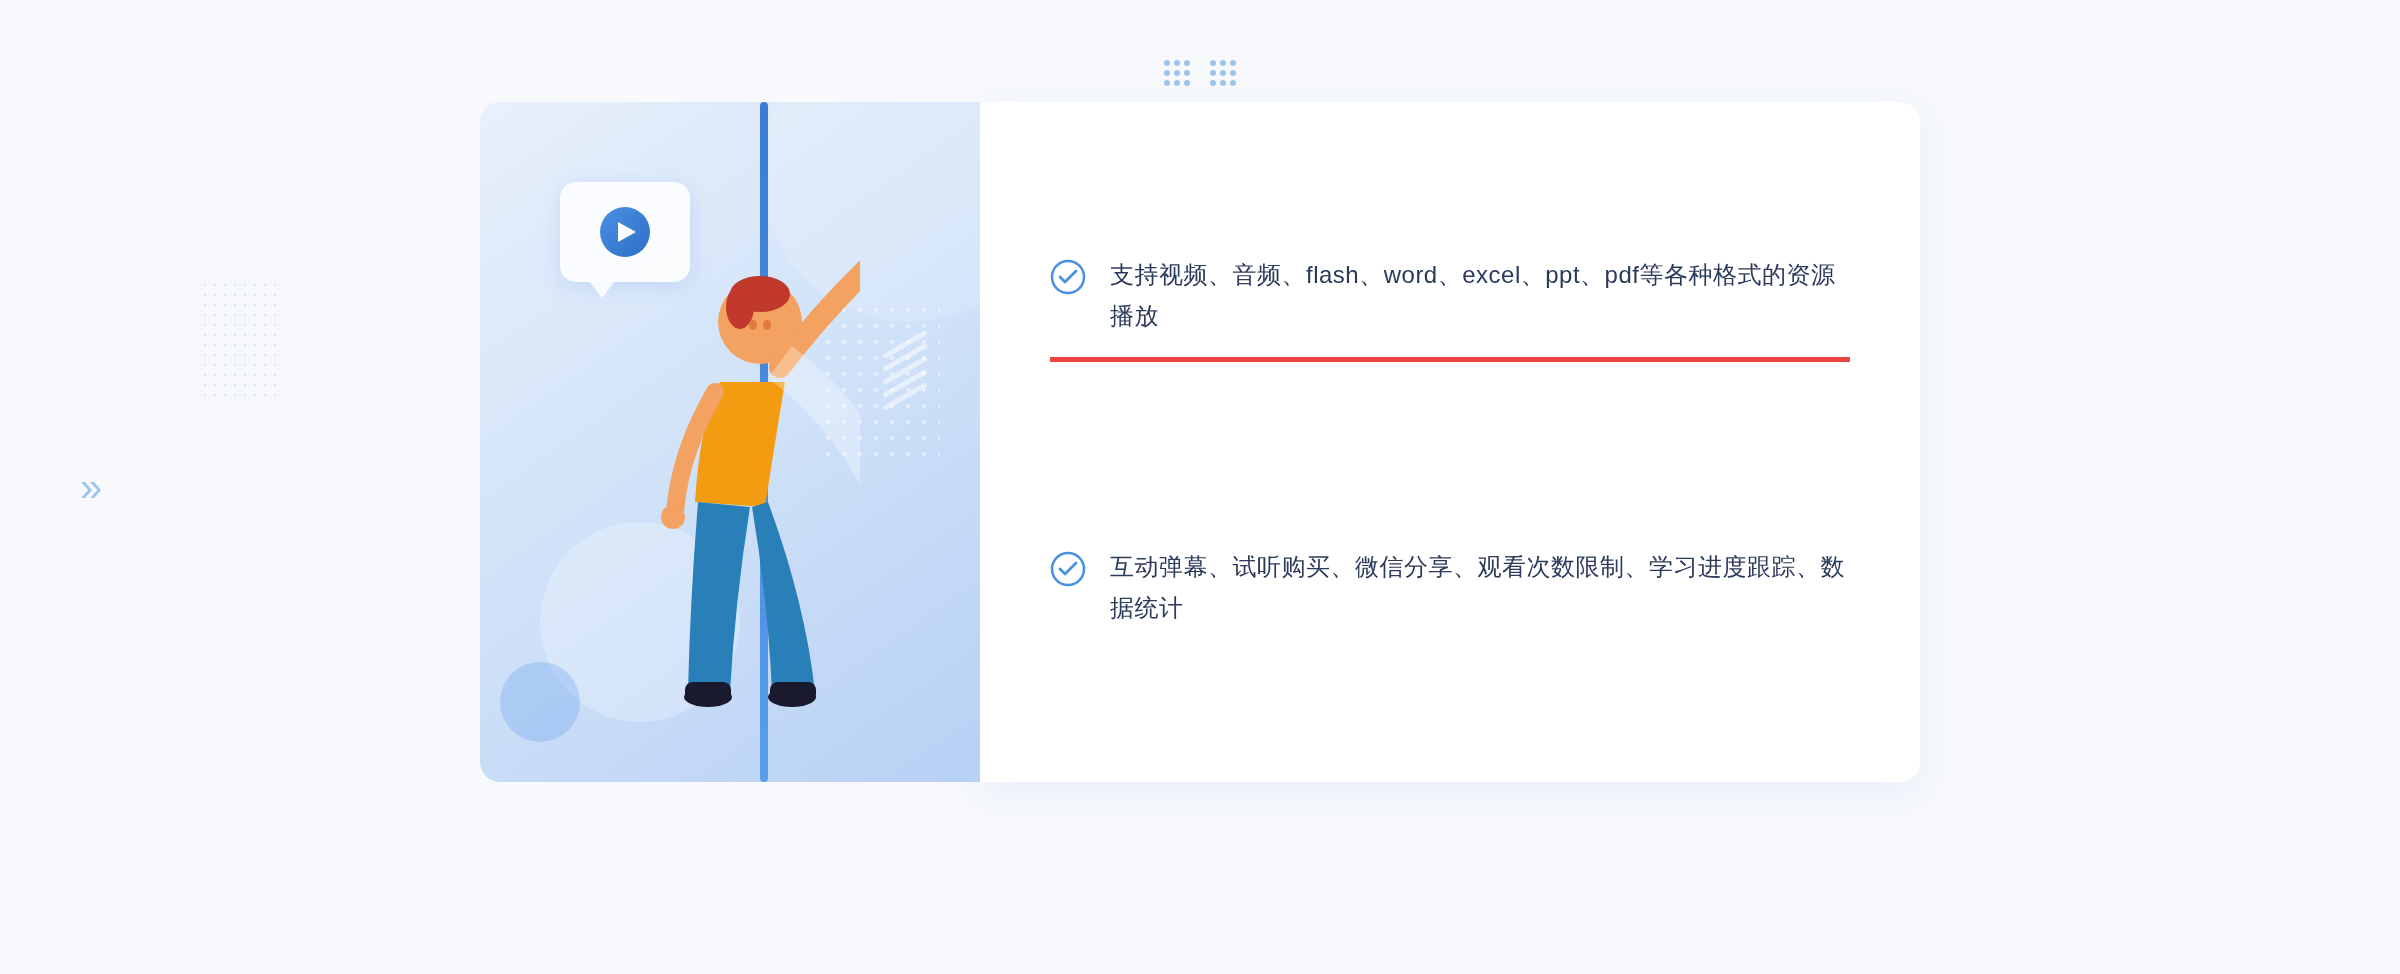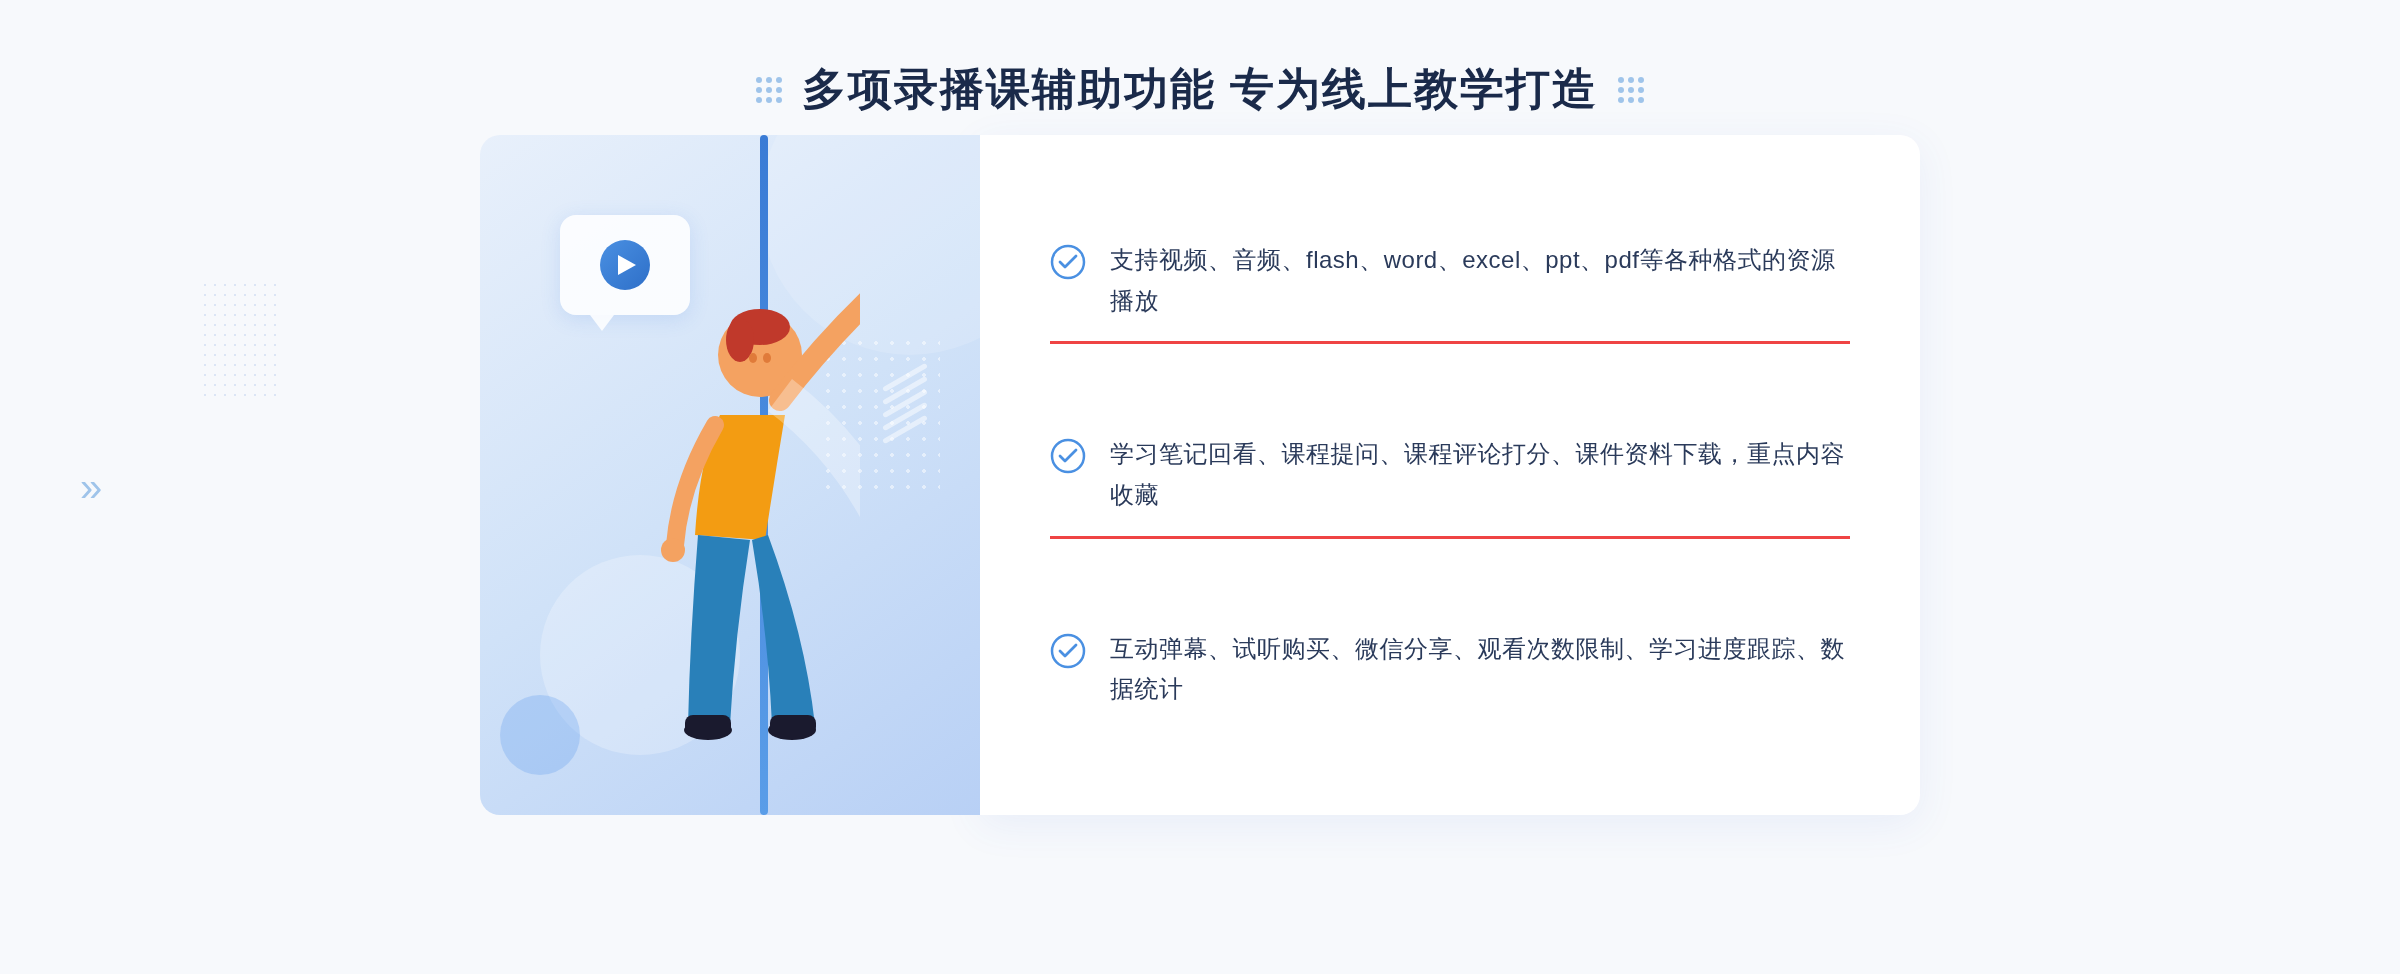--- a/index.html
+++ b/index.html
@@ -216,21 +216,21 @@
       flex-direction: column;
       justify-content: space-around;
       box-shadow: 0 10px 40px rgba(60,100,200,0.08);
     }
 
     .feature-item {
       display: flex;
       align-items: flex-start;
       gap: 24px;
       padding: 20px 0;
-      border-bottom: 3px solid #ef4444;
+      border-bottom: 5px solid #ef4444;
     }
 
     .feature-item:last-child {
       border-bottom: none;
     }
 
     .check-icon {
       flex-shrink: 0;
       width: 36px;
       height: 36px;
@@ -291,21 +291,20 @@
       <span></span>
         <span></span>
         <span></span>
       <span></span>
         <span></span>
         <span></span>
       <span></span>
         <span></span>
         <span></span>
     </div>
-    <h1 class="page-title">多项录播课辅助功能 专为线上教学打造</h1>
     <div class="grid-icon">
       <span></span>
         <span></span>
         <span></span>
       <span></span>
         <span></span>
         <span></span>
       <span></span>
         <span></span>
         <span></span>
@@ -375,29 +374,20 @@
         <div class="check-icon">
           <svg viewBox="0 0 36 36" xmlns="http://www.w3.org/2000/svg">
             <circle cx="18" cy="18" r="16" fill="none" stroke="#4a90e2" stroke-width="2.5"></circle>
             <path d="M10 18 L15 23 L26 12" stroke="#4a90e2" stroke-width="2.8" fill="none" stroke-linecap="round" stroke-linejoin="round"></path>
           </svg>
         </div>
         <p class="feature-text">支持视频、音频、flash、word、excel、ppt、pdf等各种格式的资源播放</p>
       </div>
 
 
-      <div class="feature-item">
-        <div class="check-icon">
-          <svg viewBox="0 0 36 36" xmlns="http://www.w3.org/2000/svg">
-            <circle cx="18" cy="18" r="16" fill="none" stroke="#4a90e2" stroke-width="2.5"></circle>
-            <path d="M10 18 L15 23 L26 12" stroke="#4a90e2" stroke-width="2.8" fill="none" stroke-linecap="round" stroke-linejoin="round"></path>
-          </svg>
-        </div>
-        <p class="feature-text">学习笔记回看、课程提问、课程评论打分、课件资料下载，重点内容收藏</p>
-      </div>
 
       <div class="feature-item">
         <div class="check-icon">
           <svg viewBox="0 0 36 36" xmlns="http://www.w3.org/2000/svg">
             <circle cx="18" cy="18" r="16" fill="none" stroke="#4a90e2" stroke-width="2.5"></circle>
             <path d="M10 18 L15 23 L26 12" stroke="#4a90e2" stroke-width="2.8" fill="none" stroke-linecap="round" stroke-linejoin="round"></path>
           </svg>
         </div>
         <p class="feature-text">互动弹幕、试听购买、微信分享、观看次数限制、学习进度跟踪、数据统计</p>
       </div>

